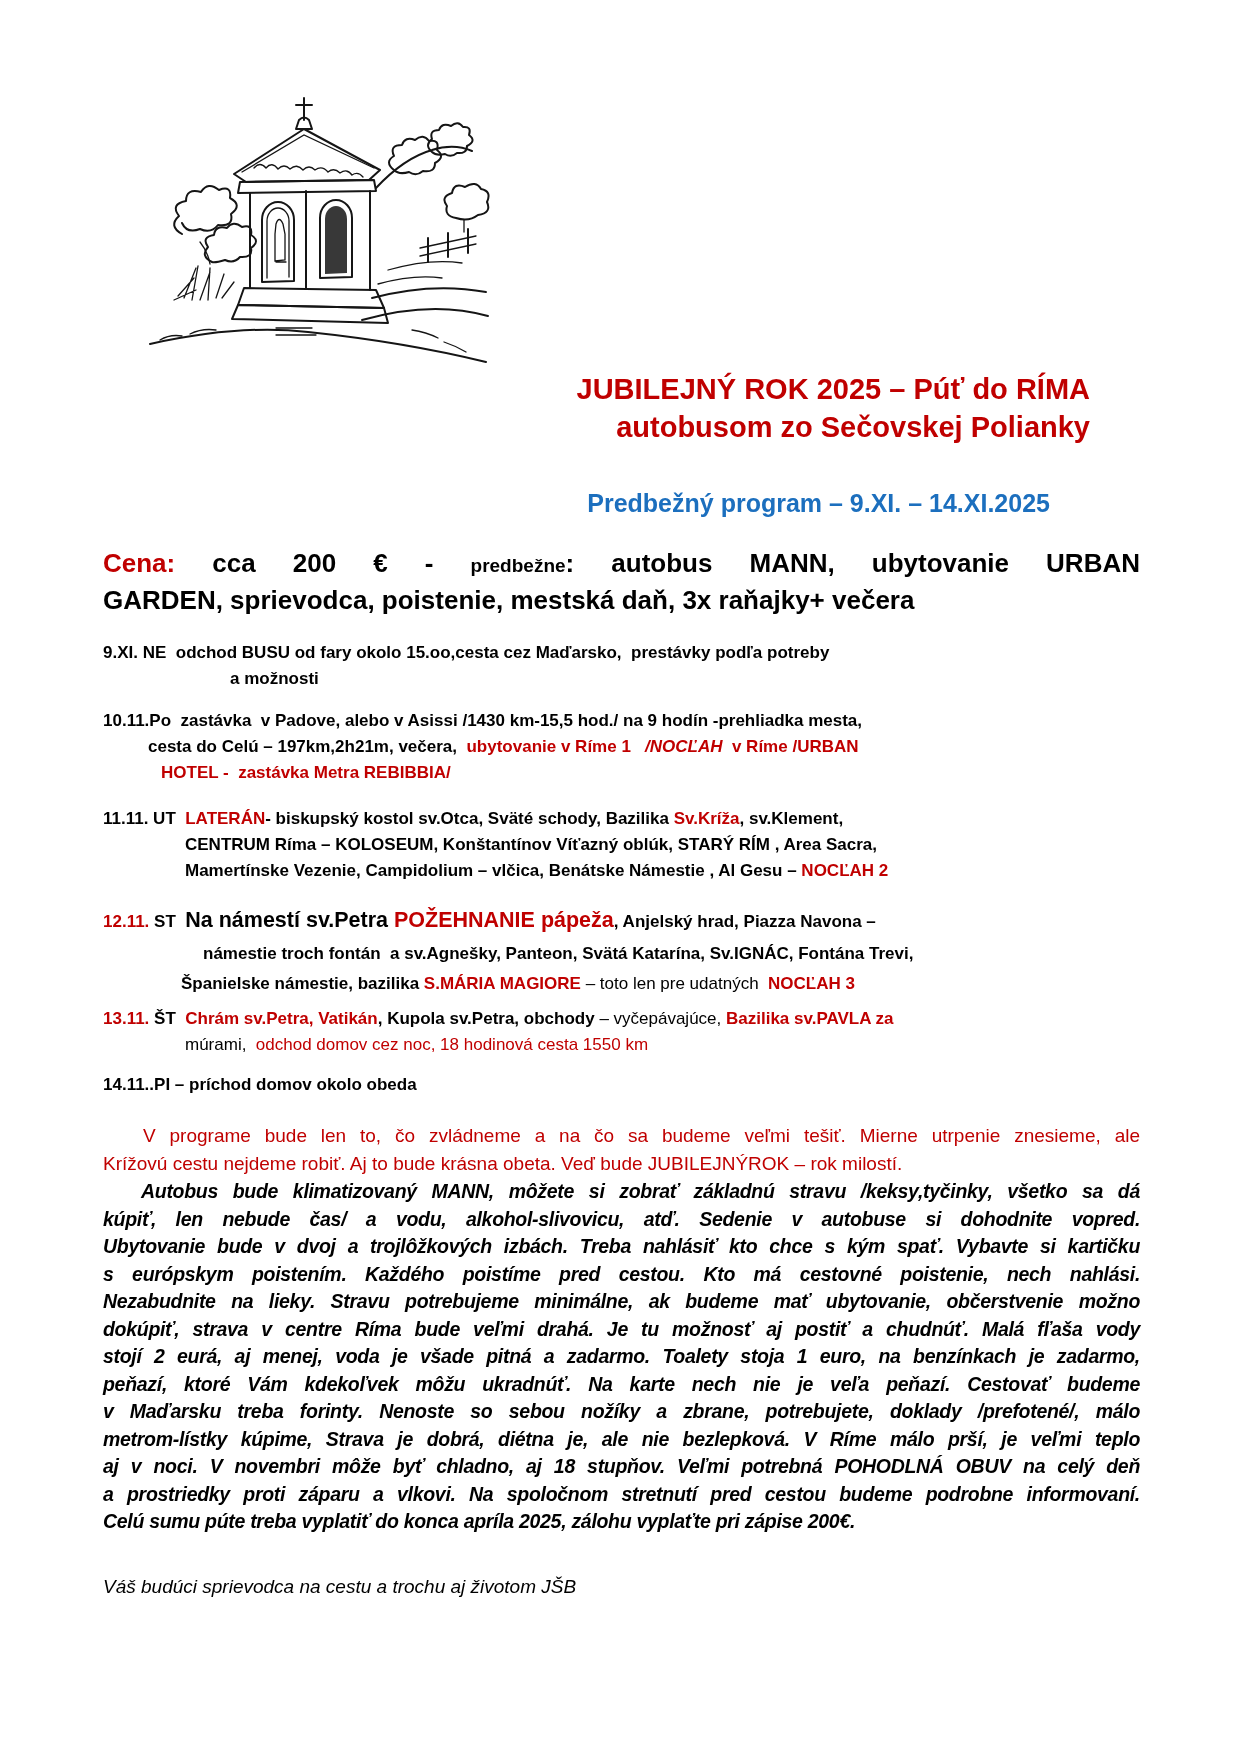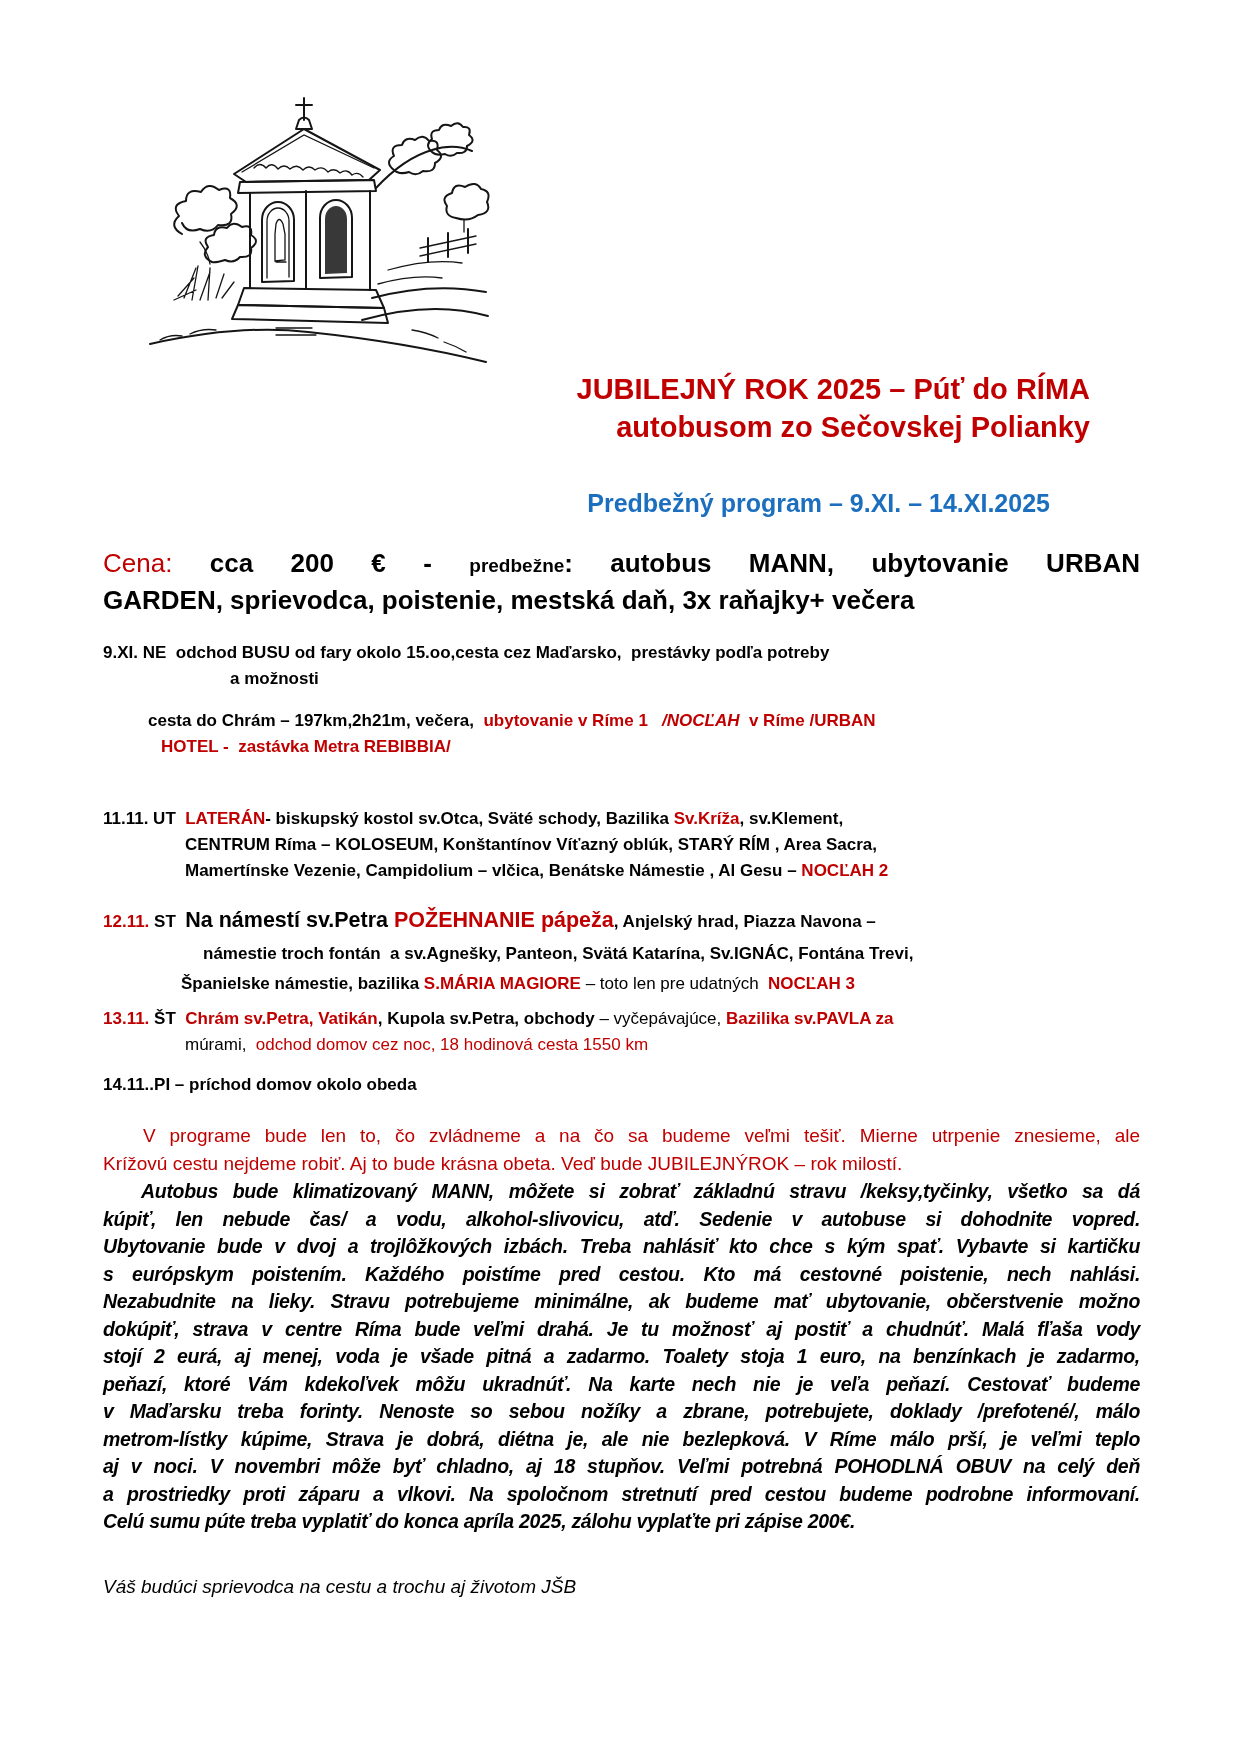--- a/index.html
+++ b/index.html
@@ -3,21 +3,21 @@
 <meta charset="utf-8">
 <style>
   *{margin:0;padding:0;box-sizing:border-box}
   html,body{background:#ffffff}
   .sheet{position:relative;width:1241px;height:1755px;background:#fff;
          font-family:"Liberation Sans",sans-serif;color:#000;overflow:hidden}
   .abs{position:absolute}
   .r{color:#c00000}
   .bl{color:#1c6fbe}
   .k{color:#000}
-  .b{font-weight:400}
+  .b{font-weight:700}
   .reg{font-weight:400}
   .i{font-style:italic}
   .center{text-align:right}
   .pre{white-space:pre-wrap}
   .jl{text-align:justify;text-align-last:justify}
   .title{font-size:29px;line-height:38px;font-weight:700}
   .subtitle{font-size:25px;line-height:30px;font-weight:700}
   .price{font-size:26px;line-height:34px;font-weight:700}
   .price-small{font-size:19px}
   .day{font-size:17px;font-weight:700;line-height:26px}
@@ -98,21 +98,22 @@
     </div>
     <div>GARDEN, sprievodca, poistenie, mestská daň, 3x raňajky+ večera</div>
   </div>
 
   <div class="abs day" style="left:103px;top:640px;width:1037px">
     <div class="pre"><span class="k">9.XI. NE  odchod BUSU od fary okolo 15.oo,cesta cez Maďarsko,  prestávky podľa potreby</span></div>
     <div class="pre" style="padding-left:127px"><span class="k">a možnosti</span></div>
   </div>
 
   <div class="abs day" style="left:103px;top:708px;width:1037px">
-    <div class="pre" style="padding-left:45px"><span class="k">cesta do Chrám – 197km,2h21m, večera,  </span><span class="r">ubytovanie v Ríme 1   </span><span class="r i">/NOCĽAH</span><span class="r">  v Ríme /URBAN</span></div>
+    <div class="pre"><span class="k">10.11.Po  zastávka  v Padove, alebo v Asissi /1430 km-15,5 hod./ na 9 hodín -prehliadka mesta,</span></div>
+    <div class="pre" style="padding-left:45px"><span class="k">cesta do Celú – 197km,2h21m, večera,  </span><span class="r">ubytovanie v Ríme 1   </span><span class="r i">/NOCĽAH</span><span class="r">  v Ríme /URBAN</span></div>
     <div class="pre" style="padding-left:58px"><span class="r">HOTEL -  zastávka Metra REBIBBIA/</span></div>
   </div>
 
   <div class="abs day" style="left:103px;top:806px;width:1037px">
     <div class="pre"><span class="k">11.11. UT  </span><span class="r">LATERÁN</span><span class="k">- biskupský kostol sv.Otca, Sväté schody, Bazilika </span><span class="r">Sv.Kríža</span><span class="k">, sv.Klement,</span></div>
     <div class="pre" style="padding-left:82px"><span class="k">CENTRUM Ríma – KOLOSEUM, Konštantínov Víťazný oblúk, STARÝ RÍM , Area Sacra,</span></div>
     <div class="pre" style="padding-left:82px"><span class="k">Mamertínske Vezenie, Campidolium – vlčica, Benátske Námestie , Al Gesu – </span><span class="r">NOCĽAH 2</span></div>
   </div>
 
   <div class="abs day" style="left:103px;top:903px;width:1037px">

